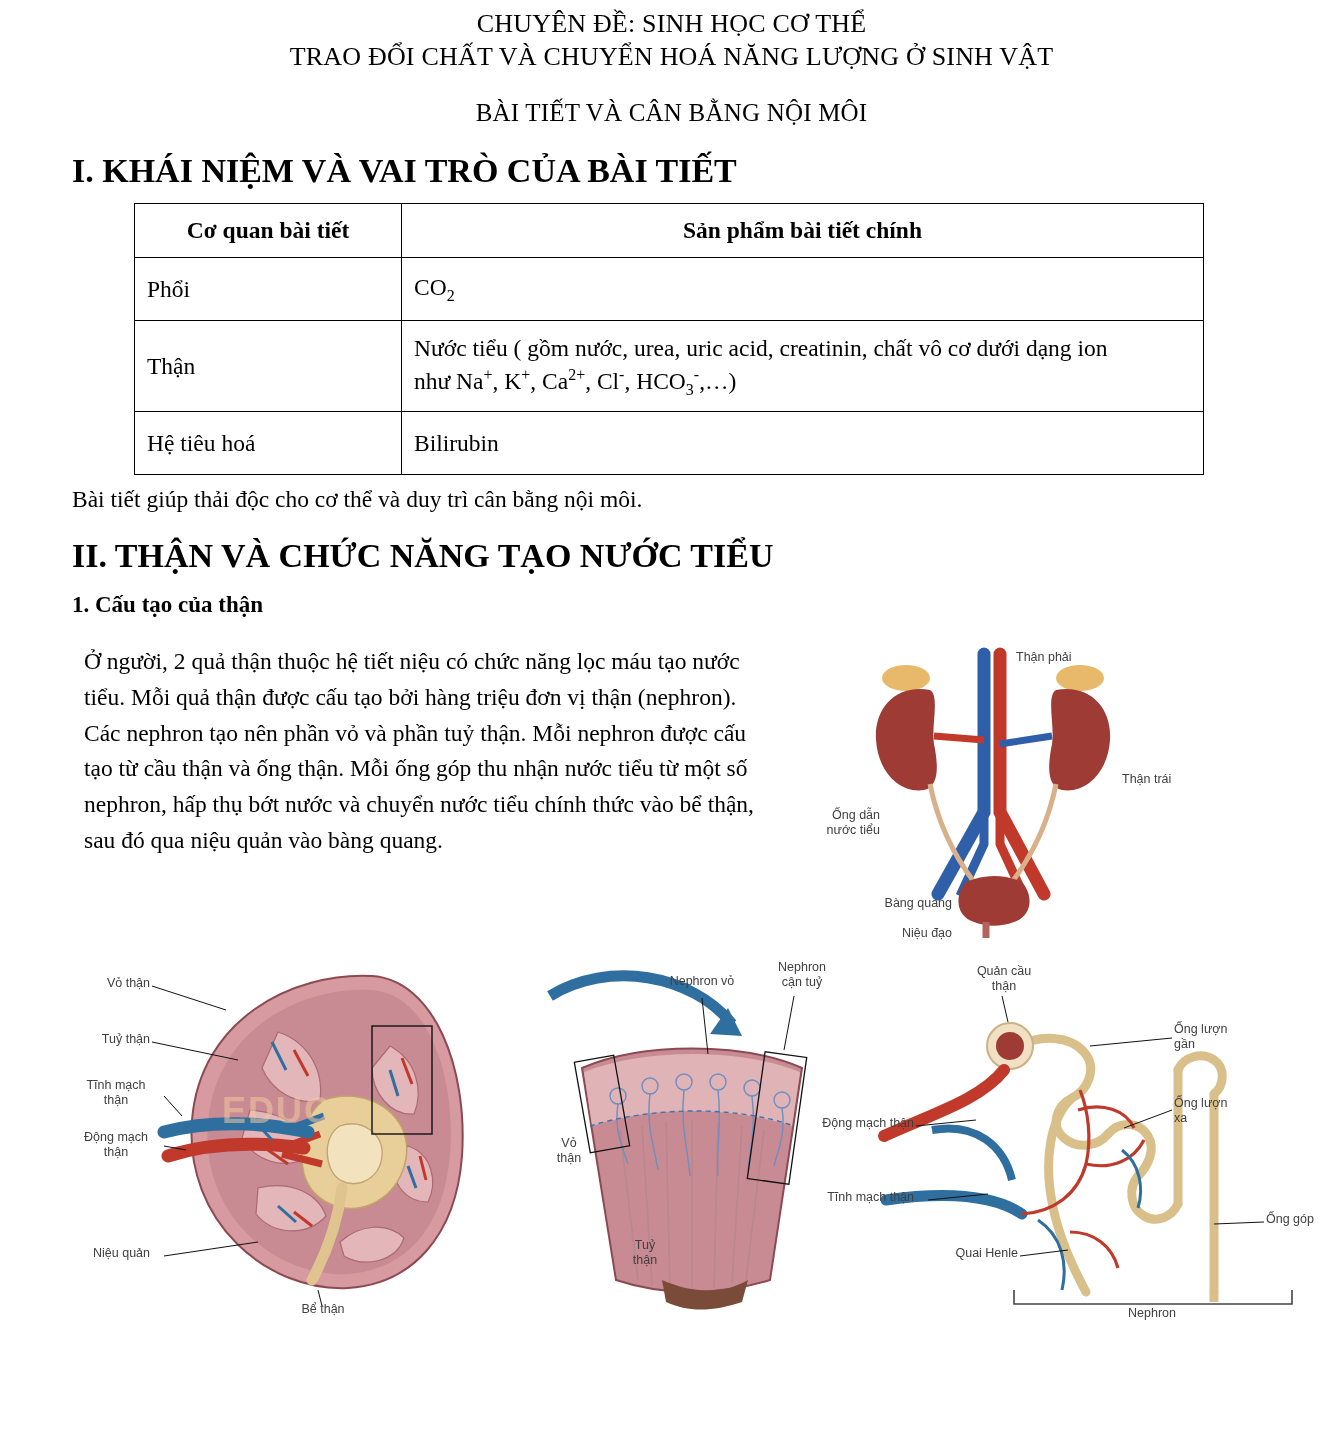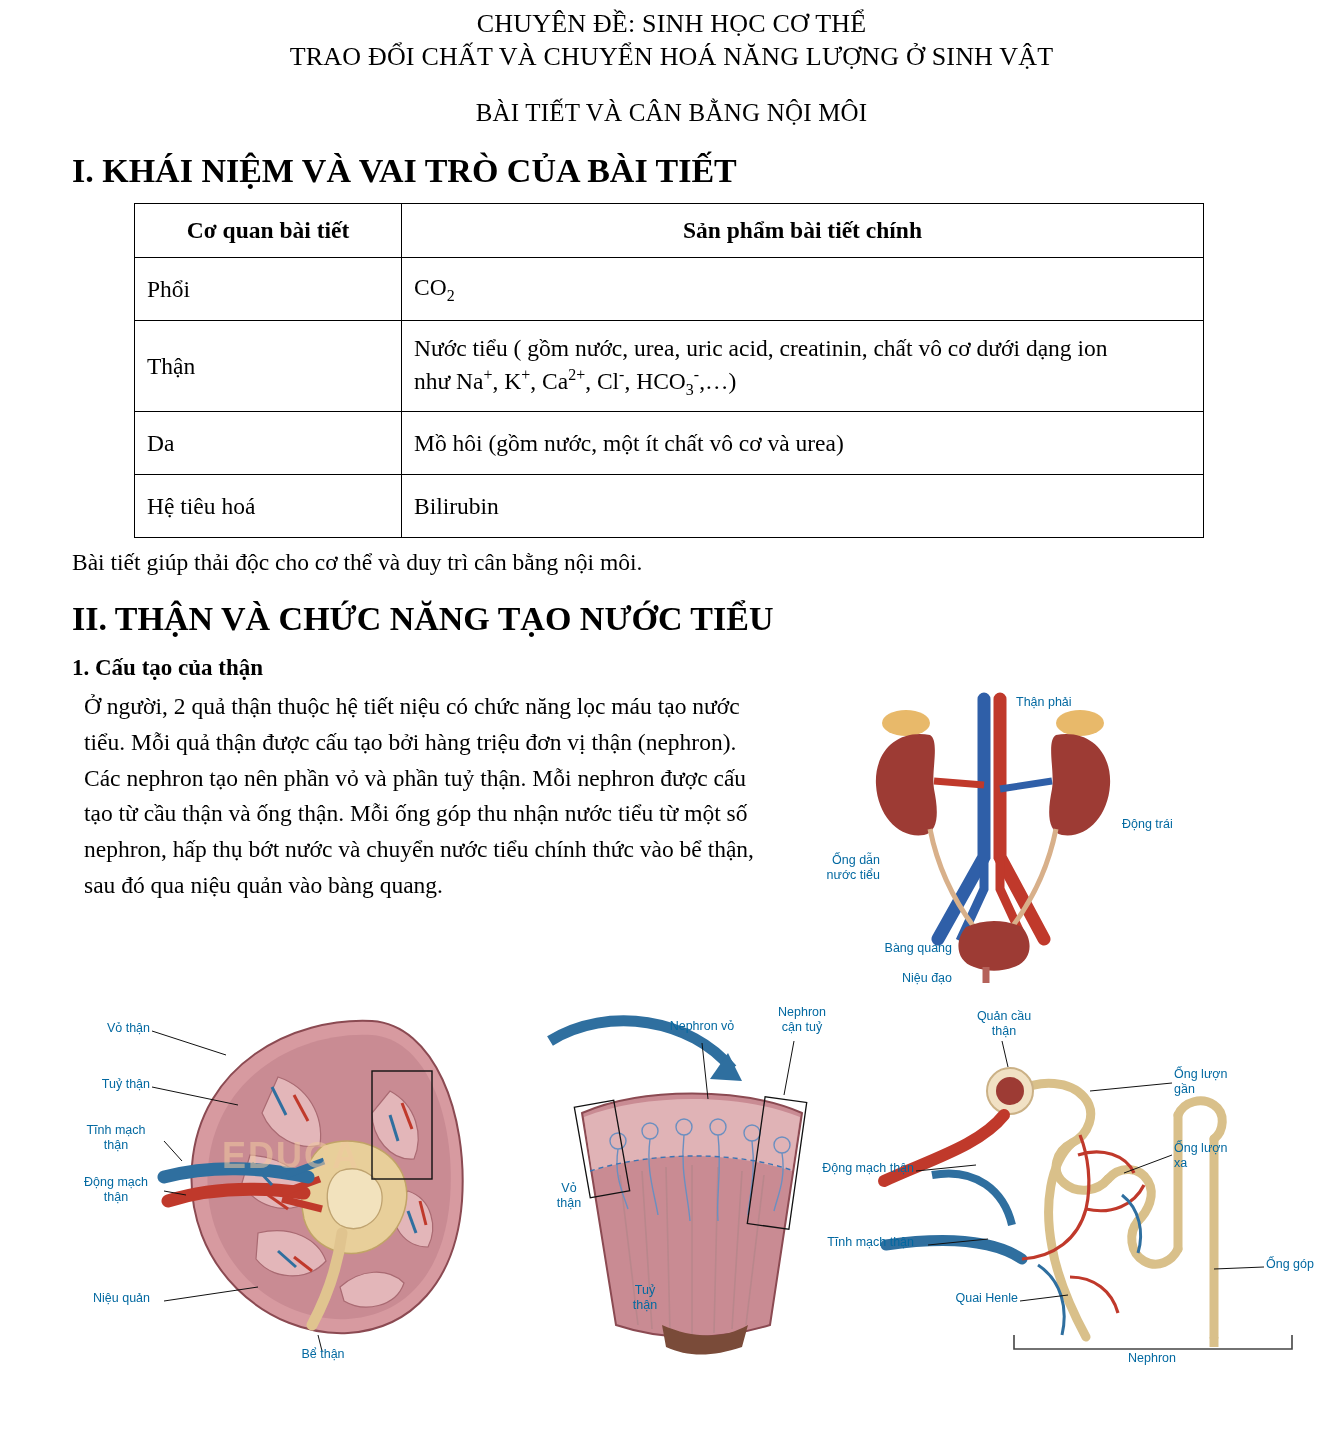--- a/index.html
+++ b/index.html
@@ -32,21 +32,21 @@
 
   h2.section {
     font-size: 34px;
     font-weight: bold;
     margin: 18px 0 6px 0;
     line-height: 1.25;
   }
   h3.subsection {
     font-size: 23px;
     font-weight: bold;
-    margin: 14px 0 6px 0;
+    margin: 14px 0 24px 0;
     line-height: 1.25;
   }
   p.para {
     font-size: 23.5px;
     line-height: 1.42;
     margin: 6px 0;
     text-align: left;
   }
   sub, sup { font-size: 0.68em; }
 
@@ -82,21 +82,21 @@
   .col-text p { font-size: 23.5px; line-height: 1.52; margin: 0; }
   .col-fig { width: 430px; position: relative; }
 
   
   .fig { position: relative; }
   .fig svg { display: block; }
   .lbl {
     position: absolute;
     font-family: "Liberation Sans", sans-serif;
     font-size: 12.5px;
-    color: #0369a1;
+    color: #404040;
     line-height: 1.18;
     white-space: pre-line;
   }
   .lbl.r { text-align: right; }
   .lbl.c { text-align: center; }
 
   .figrow {
     display: flex;
     margin-top: 6px;
     gap: 0px;
@@ -140,24 +140,20 @@
         <td class="row-h"><span>CO</span><sub>2</sub></td>
       </tr>
       <tr>
         <td class="col-a tall">Thận</td>
         <td class="tall">
           <div>Nước tiểu ( gồm nước, urea, uric acid, creatinin, chất vô cơ dưới dạng ion</div>
           <div><span>như Na</span><sup>+</sup><span>, K</span><sup>+</sup><span>, Ca</span><sup>2+</sup><span>, Cl</span><sup>-</sup><span>, HCO</span><sub>3</sub><sup>-</sup><span>,…)</span></div>
         </td>
       </tr>
       <tr>
-        <td class="col-a row-h">Da</td>
-        <td class="row-h">Mồ hôi (gồm nước, một ít chất vô cơ và urea)</td>
-      </tr>
-      <tr>
         <td class="col-a row-h">Hệ tiêu hoá</td>
         <td class="row-h">Bilirubin</td>
       </tr>
     </tbody>
   </table>
 
   <p class="para">Bài tiết giúp thải độc cho cơ thể và duy trì cân bằng nội môi.</p>
 
   <h2 class="section">II. THẬN VÀ CHỨC NĂNG TẠO NƯỚC TIỂU</h2>
   <h3 class="subsection">1. Cấu tạo của thận</h3>
@@ -185,21 +181,21 @@
         <path d="M146 92 L196 96" stroke="#c0392b" stroke-width="7" fill="none"></path>
         <path d="M264 92 L212 100" stroke="#2f5fa8" stroke-width="7" fill="none"></path>
 
         <path d="M142 140 C150 180 168 214 186 238" stroke="#d8b08a" stroke-width="5" fill="none"></path>
         <path d="M268 140 C260 180 242 214 224 238" stroke="#d8b08a" stroke-width="5" fill="none"></path>
 
         <path d="M178 238 C166 252 168 272 186 278 C200 283 212 283 226 278 C244 272 246 252 234 238 C216 230 196 230 178 238 Z" fill="#9d3b34"></path>
         <path d="M198 278 L198 294" stroke="#b5625a" stroke-width="7"></path>
       </svg>
       <div class="lbl c" style="left:228px; top:6px;">Thận phải</div>
-      <div class="lbl" style="left:334px; top:128px;">Động trái</div>
+      <div class="lbl" style="left:334px; top:128px;">Thận trái</div>
       <div class="lbl r" style="left:-4px; top:164px; width:96px;">Ống dẫn
 nước tiểu</div>
       <div class="lbl r" style="left:-6px; top:252px; width:170px;">Bàng quang</div>
       <div class="lbl r" style="left:-6px; top:282px; width:170px;">Niệu đạo</div>
     </div>
   </div>
 
   <div class="figrow">
 
     <div class="fig fig-kidney">

